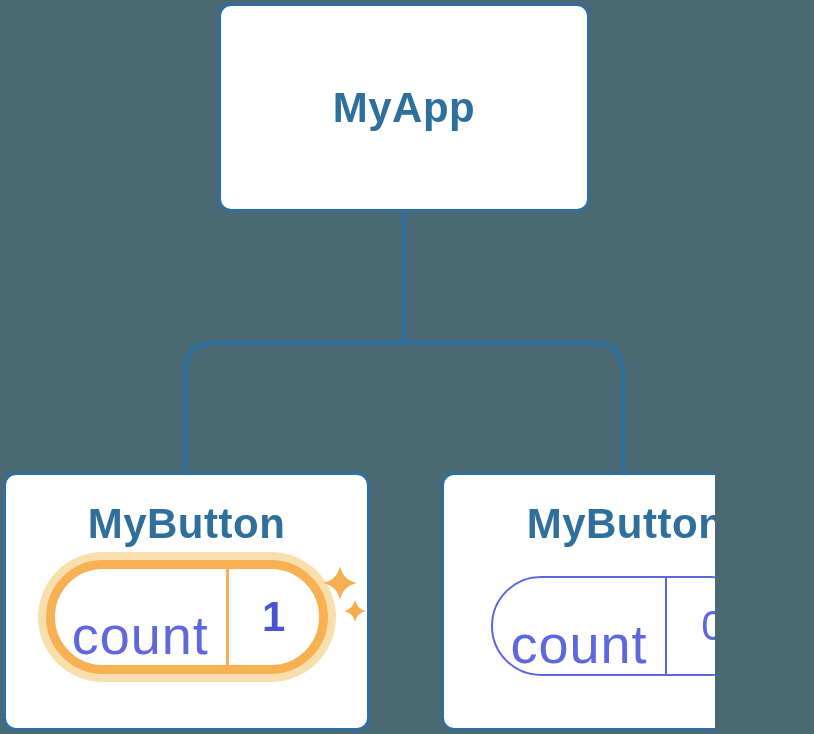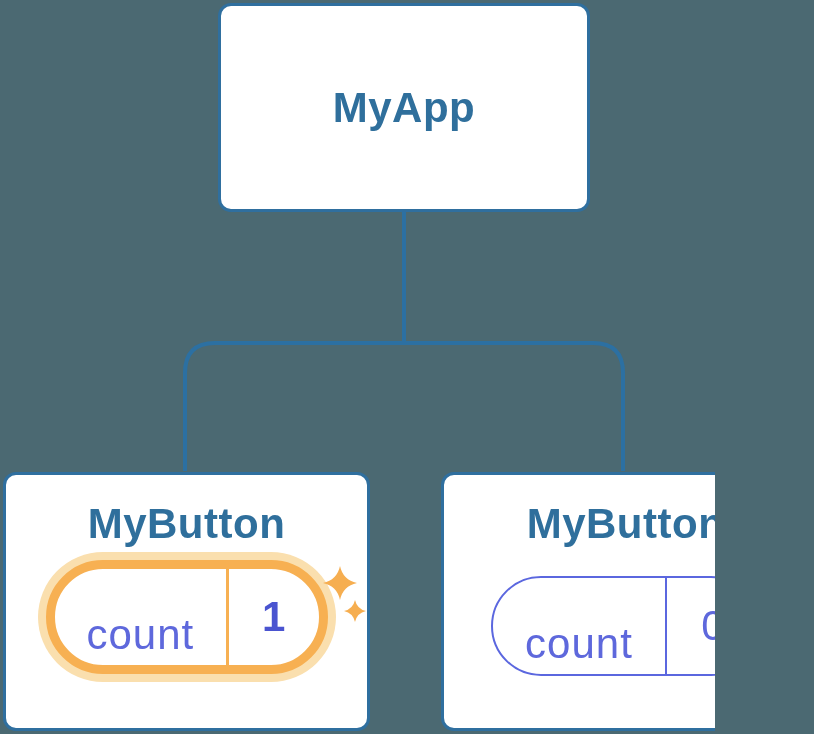--- a/index.html
+++ b/index.html
@@ -98,21 +98,21 @@
   }
   .pill-highlighted .pill-key{ border-right:3px solid var(--highlight-ring); }
   .pill-normal .pill-key{ border-right:2px solid var(--state-border); }
   .pill-val{
     flex:1 1 auto;
     display:flex;
     align-items:center;
     justify-content:center;
   }
   .state-key-label{
-    font-size:42px;
+    font-size:54px;
     color:var(--state-text);
     letter-spacing:1px;
     margin-top:36px;
   }
   .state-value{
     font-size:42px;
     color:var(--state-text);
   }
   .state-value-bold{
     font-weight:700;

